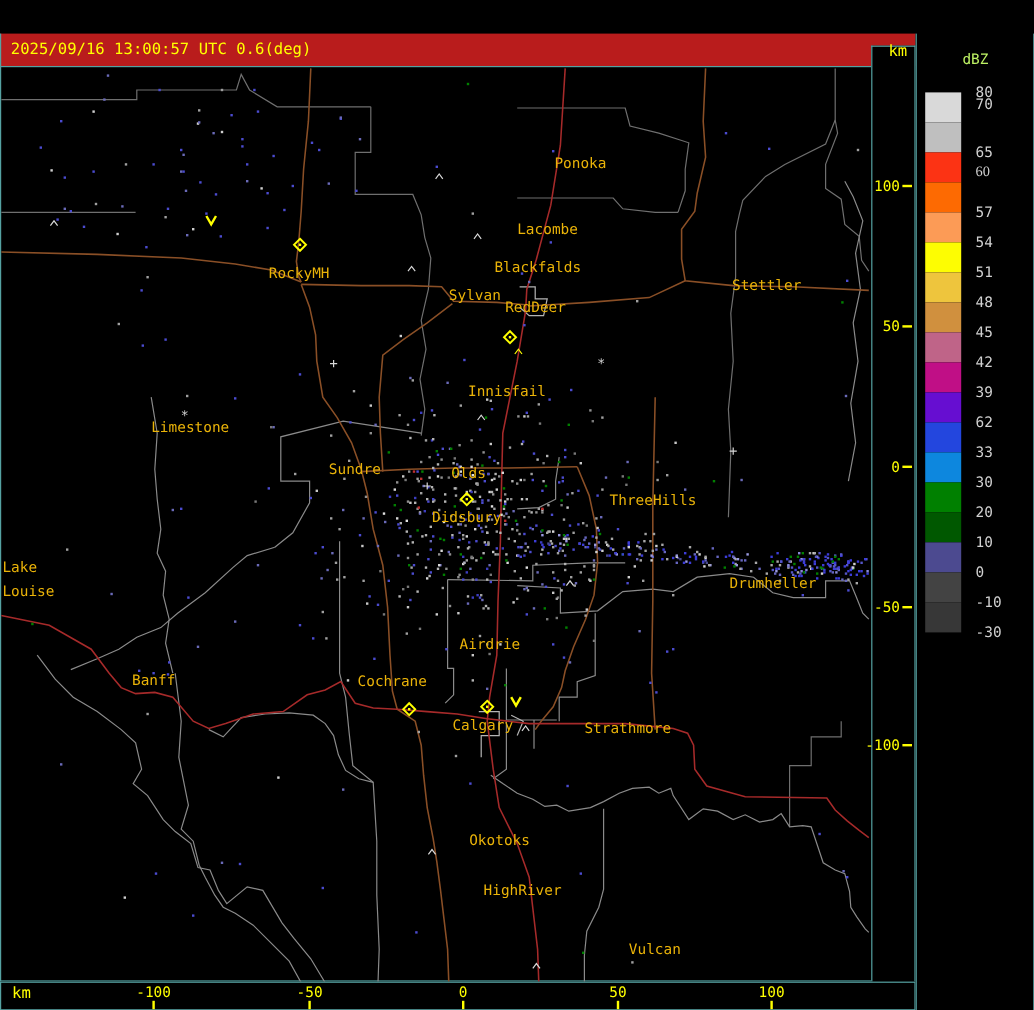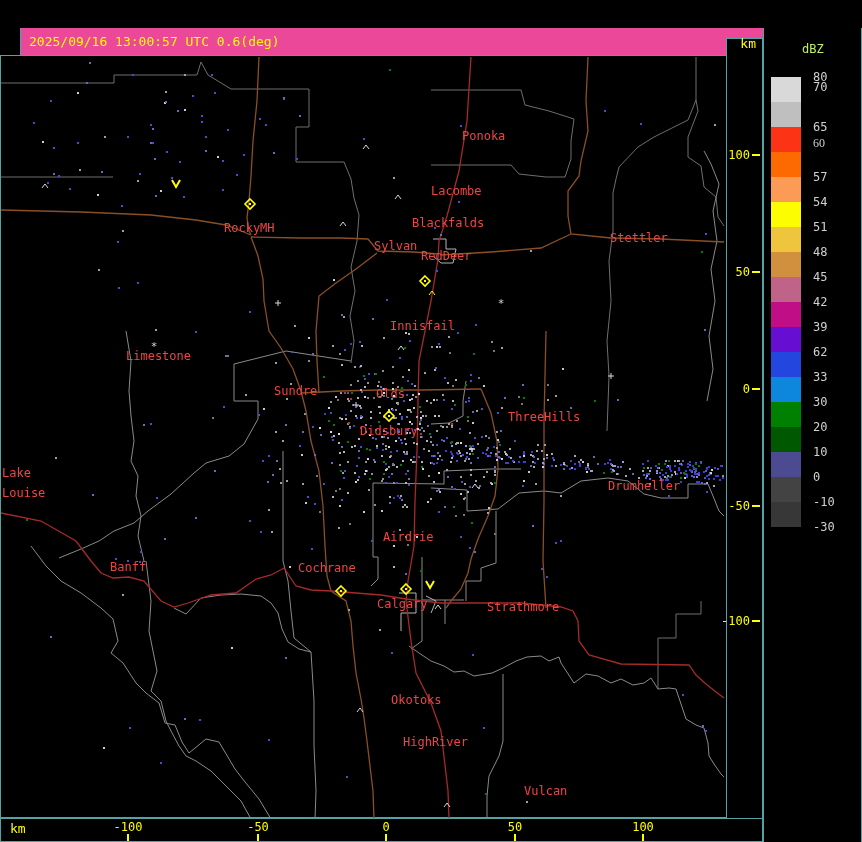--- a/index.html
+++ b/index.html
@@ -12,32 +12,32 @@
   #titlebar{
     position:absolute;left:0;top:0;width:862px;height:28px;
     border:1px solid #55a2a2;box-sizing:border-box;
     display:flex;align-items:center;justify-content:center;
     color:#c8c8c8;font-size:13px;letter-spacing:1px;background:#000;
   }
   
   #infobar{
     position:absolute;left:0;top:28px;width:763px;height:27px;
     border-left:1px solid #55a2a2;box-sizing:border-box;
-    display:flex;align-items:center;background:#ec4899;margin-left:20px;
+    display:flex;align-items:center;background:#b91c1c;
   }
   #timestamp{color:#ffff00;font-size:13px;margin-left:8px;}
   
   #mapwrap{
     position:absolute;left:0;top:55px;width:726px;height:763px;
     border-top:1px solid #55a2a2;border-bottom:1px solid #55a2a2;
     border-left:1px solid #55a2a2;box-sizing:border-box;background:#000;
   }
   #mapsvg{position:absolute;left:0;top:0;}
   .citylabel{
-    position:absolute;color:#ef4444;font-size:12px;line-height:12px;
+    position:absolute;color:#eab308;font-size:12px;line-height:12px;
     white-space:pre;letter-spacing:0px;
   }
   
   #rightaxis{
     position:absolute;left:726px;top:38px;width:37px;height:780px;
     border-top:1px solid #55a2a2;border-left:1px solid #55a2a2;
     border-right:1px solid #55a2a2;box-sizing:border-box;background:#000;
   }
   #rightaxis .unit{
     position:absolute;right:6px;top:-3px;color:#ffff00;font-size:13px;

